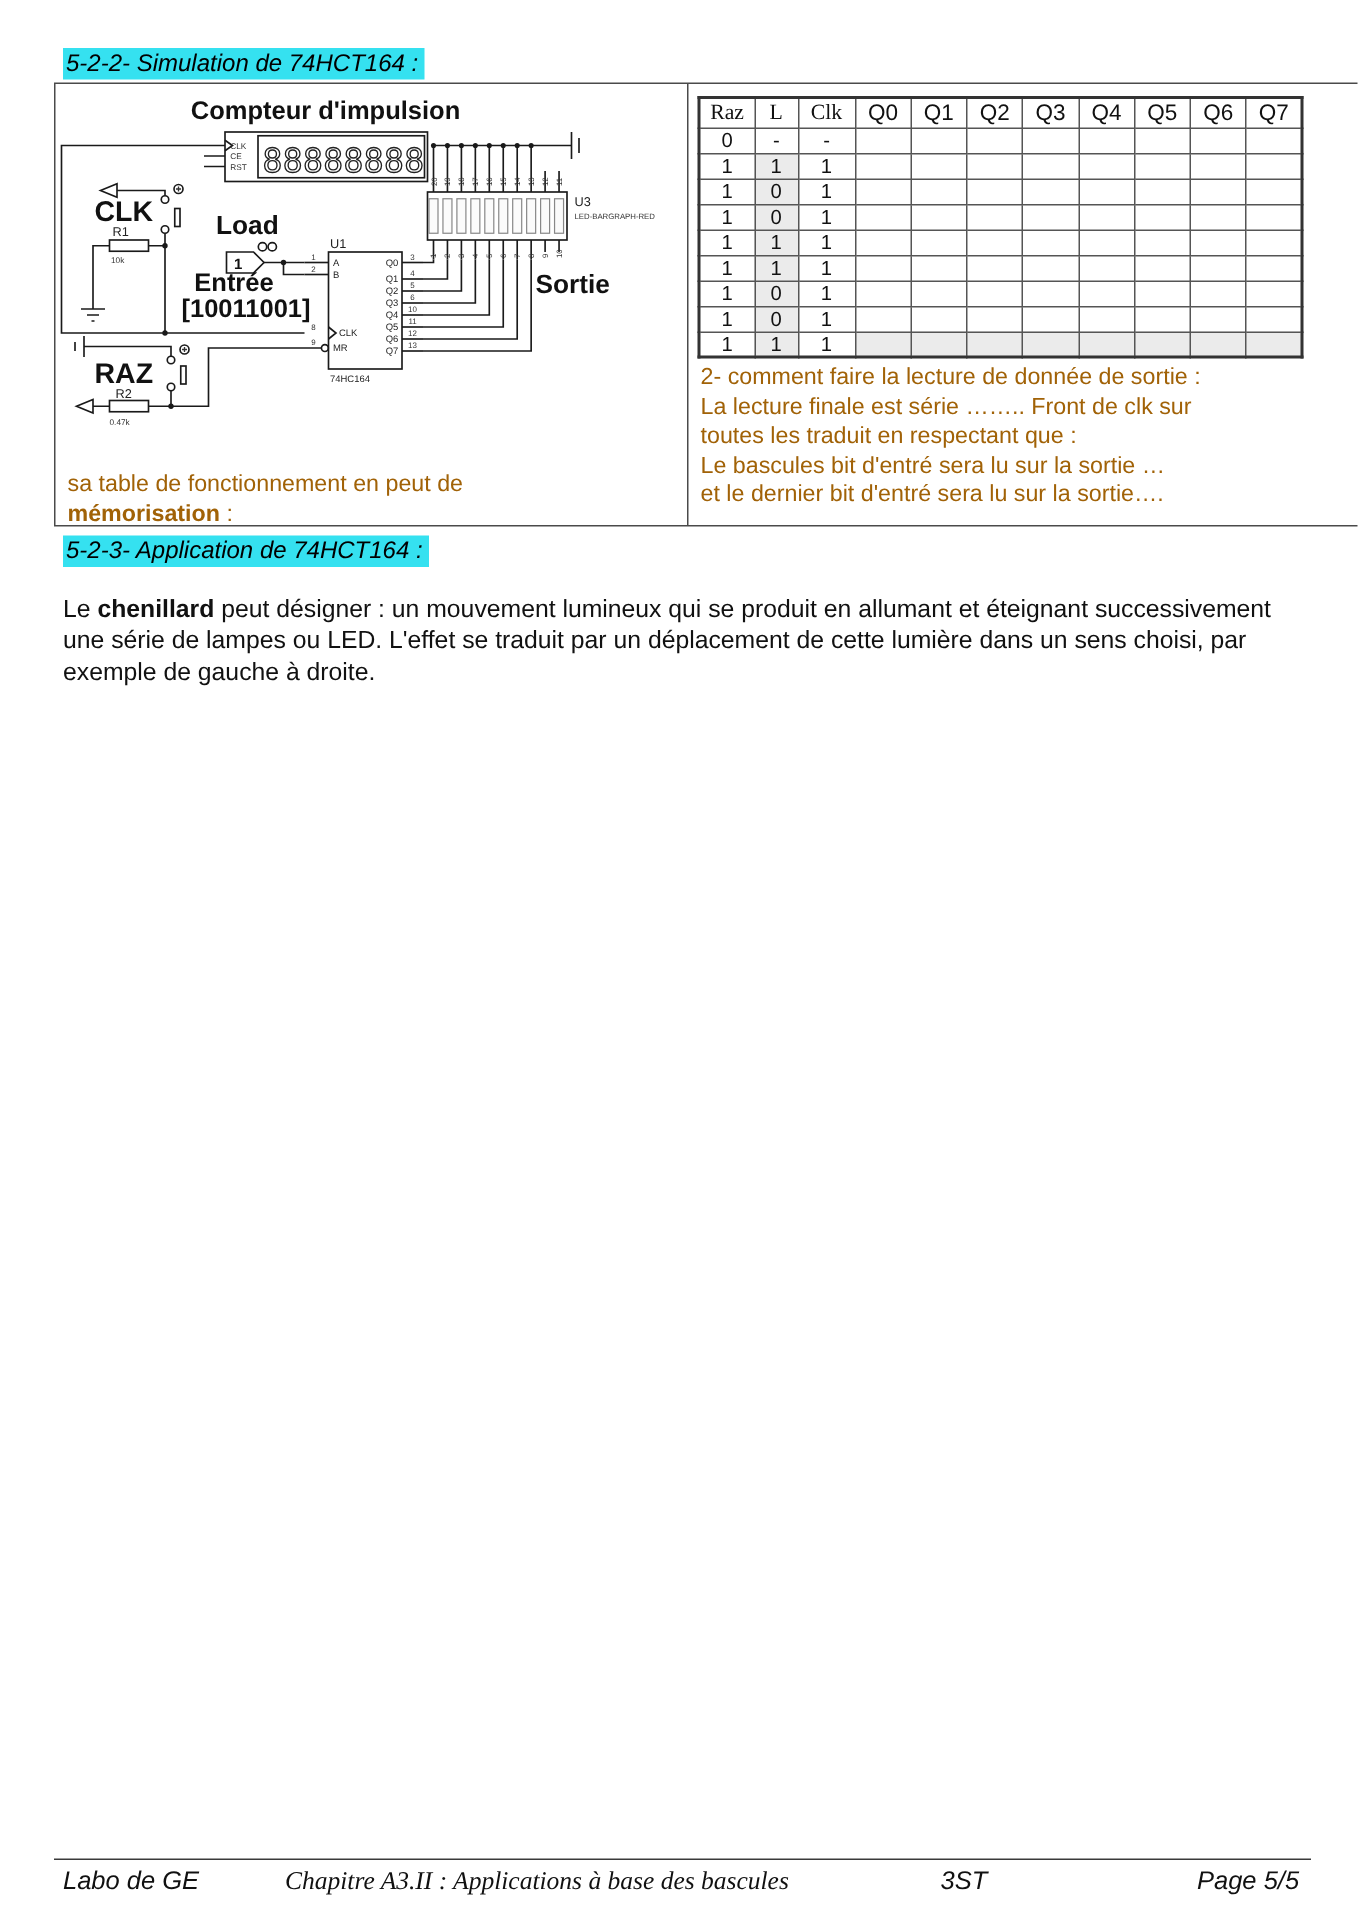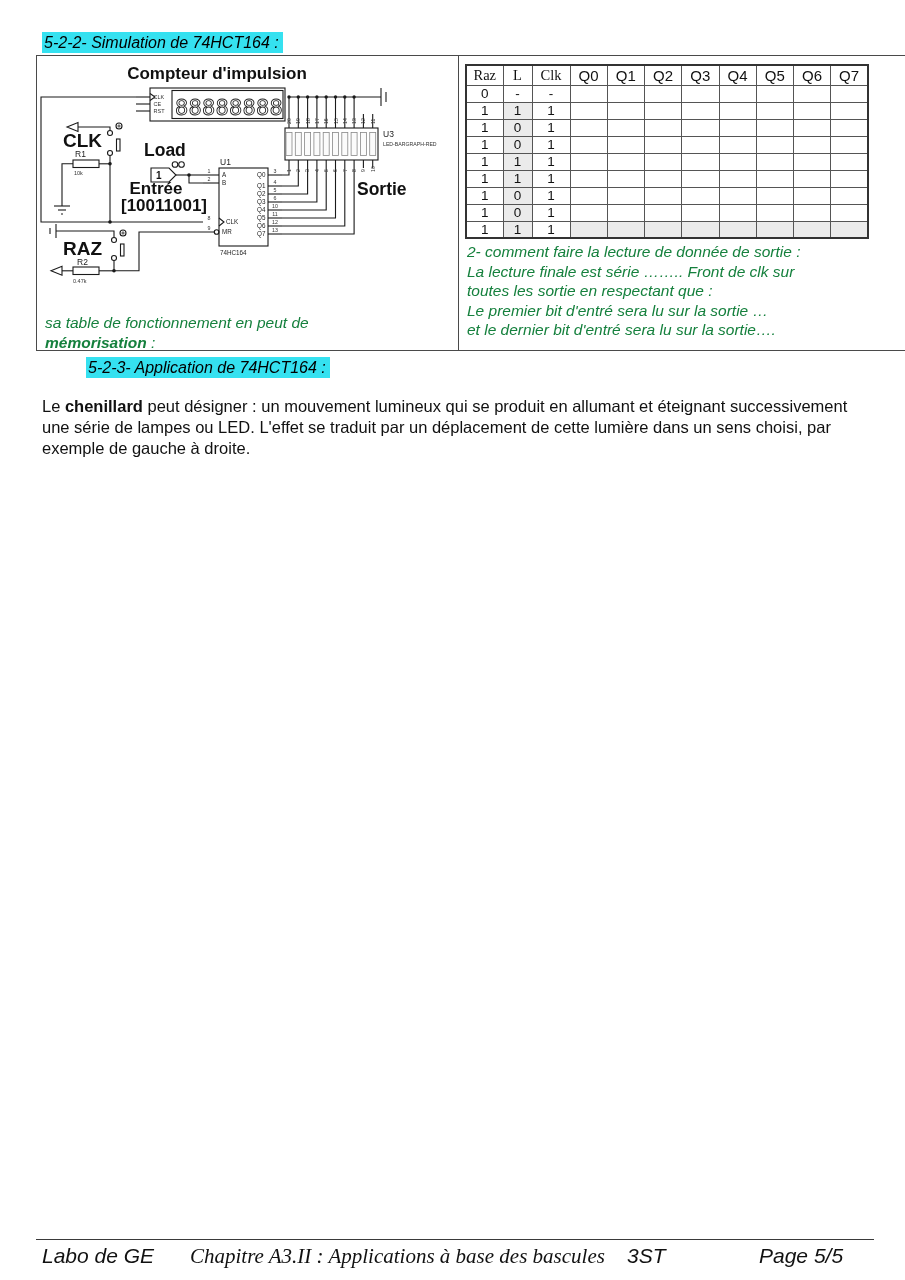--- a/index.html
+++ b/index.html
@@ -9,21 +9,21 @@
     width:905px; height:1280px; position:relative; background:#fff;
     font-family:"Liberation Sans", sans-serif; color:#111; overflow:hidden;
   }
   .abs { position:absolute; }
   .hl {
     position:absolute; display:inline-block; background:var(--hl);
     font-style:italic; font-size:16px; line-height:19px; padding:1px 4px 1px 2px;
     color:#000000;
   }
   #title1 { left:42px; top:32px; }
-  #title2 { left:42px; top:357px;margin-left:44px; }
+  #title2 { left:42px; top:357px; }
 
   
   #main-box { left:36px; top:55px; width:896px; height:296px; border:1.5px solid #4a4a4a; background:#fff; }
   #left-panel { position:absolute; left:0; top:0; width:421px; height:100%; }
   #right-panel { position:absolute; left:421px; top:0; width:415px; height:100%; border-left:1.5px solid #4a4a4a; padding:8px 4px 0 6px; }
 
   
   #circuit-svg { display:block; }
   .wire { stroke:var(--ink); stroke-width:1.1; fill:none; }
   .wire-thin { stroke:#333; stroke-width:0.9; fill:none; }
@@ -35,40 +35,40 @@
   .lbl-xl  { font:bold 19px "Liberation Sans", sans-serif; }
   .lbl-l   { font:bold 17.5px "Liberation Sans", sans-serif; }
   .lbl-m   { font:bold 17px "Liberation Sans", sans-serif; }
   .lbl-ref { font:8.5px "Liberation Sans", sans-serif; fill:#222; }
   .lbl-val { font:5.5px "Liberation Sans", sans-serif; fill:#333; }
   .lbl-pin { font:5.3px "Liberation Sans", sans-serif; fill:#333; }
   .lbl-chip{ font:6.3px "Liberation Sans", sans-serif; fill:#222; }
   .lbl-tiny{ font:5.2px "Liberation Sans", sans-serif; fill:#333; }
   .digit   { font:22px "DejaVu Sans Mono", monospace; fill:#fff; stroke:#222; stroke-width:0.9; }
 
-  .note { font-style:italic; font-size:15.5px; line-height:20px; color:#15803d; }
+  .note { font-size:15.5px; line-height:20px; color:#a16207; }
   #note1 { position:absolute; left:8px; top:237px; width:410px; }
   #note1 b { font-weight:bold; }
   #note2 { line-height:19.5px; margin-top:3px; padding-left:2px; }
 
   
   #truth-table { border-collapse:collapse; table-layout:fixed; width:404px; border:2px solid #333; }
   #truth-table th, #truth-table td { border:1px solid #555; text-align:center; padding:0; }
   #truth-table th { height:20px; font-weight:normal; }
   #truth-table td { height:17px; font-size:13.5px; }
   th.hserif { font-family:"Liberation Serif", serif; font-size:14.5px; }
   th.hsans  { font-family:"Liberation Sans", sans-serif; font-size:15px; }
   td.shade { background:#ebebeb; }
 
   #para { position:absolute; left:42px; top:379px; width:828px; font-size:16.5px; line-height:21px; }
   #para b { font-weight:bold;margin-top:27px; }
 
   #footer-line { position:absolute; left:36px; top:1239px; width:838px; border-top:1.5px solid #3a3a3a; }
-  .fitem { position:absolute; top:1244px; font-style:italic; font-size:21px; white-space:nowrap; }
-  #f-left { left:42px; } #f-chapter { left:190px;font-family:Liberation Serif, serif; } #f-class { left:627px; } #f-page { left:759px; }
+  .fitem { position:absolute; top:1244px; font-style:italic; font-size:17px; white-space:nowrap; }
+  #f-left { left:42px; } #f-chapter { left:190px;font-family:Liberation Serif, serif; } #f-class { left:627px; } #f-page { left:798px; }
 </style>
 </head>
 <body>
 
 <div class="hl" id="title1">5-2-2- Simulation de 74HCT164 :</div>
 
 <div class="abs" id="main-box">
 
   <div id="left-panel">
     <svg id="circuit-svg" width="421" height="234" viewBox="0 0 421 234">
@@ -447,22 +447,22 @@
             <td class="shade"></td>
             <td class="shade"></td>
             <td class="shade"></td>
           </tr>
         </tbody>
     </table>
 
     <div class="note" id="note2">
       <span>2- comment faire la lecture de donnée de sortie :</span><br>
       <span>La lecture finale est série …….. Front de clk sur</span><br>
-      <span>toutes les sortie en respectant que :</span><br>
-      <span>Le premier bit d'entré sera lu sur la sortie …</span><br>
+      <span>toutes les traduit en respectant que :</span><br>
+      <span>Le bascules bit d'entré sera lu sur la sortie …</span><br>
       <span>et le dernier bit d'entré sera lu sur la sortie….</span>
     </div>
   </div>
 </div>
 
 <div class="hl" id="title2">5-2-3- Application de 74HCT164 :</div>
 
 <p id="para"><span>Le </span><b>chenillard</b><span> peut désigner : un mouvement lumineux qui se produit en allumant et éteignant successivement une série de lampes ou LED. L'effet se traduit par un déplacement de cette lumière dans un sens choisi, par exemple de gauche à droite.</span></p>
 
 <div id="footer-line"></div>

